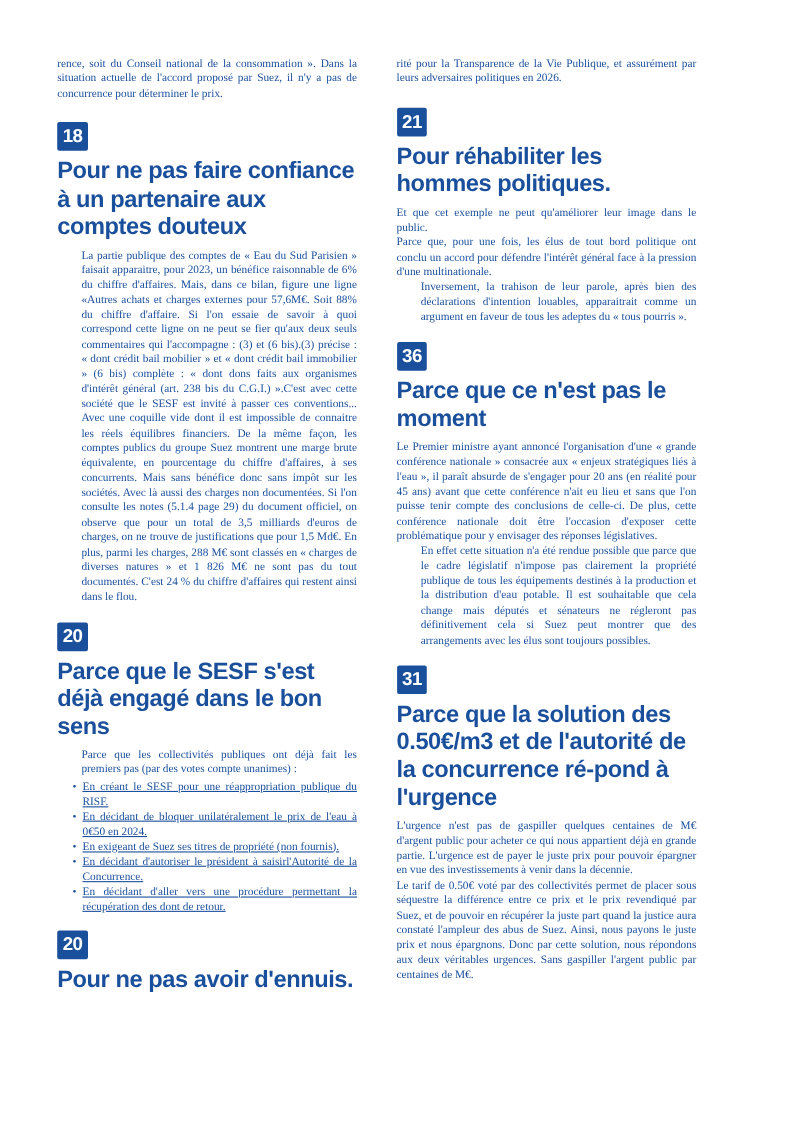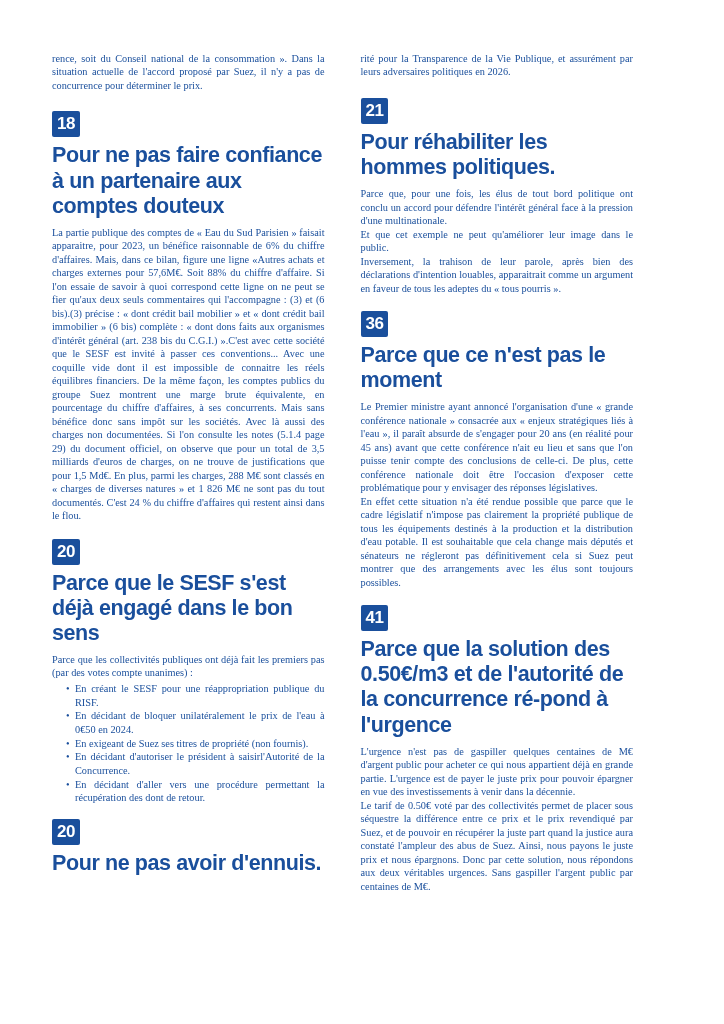--- a/index.html
+++ b/index.html
@@ -60,34 +60,36 @@
     font-family: "Liberation Sans", sans-serif;
     font-weight: bold;
     font-size: 21.5px;
     line-height: 1.17;
     margin: 0 0 7px 0;
     color: #1a4f9c;
     letter-spacing: -0.4px;
   }
   .body-block {
     margin-bottom: 2px;
+    margin-left: 22px;
   }
   ul {
     margin: 2px 0 0 0;
     padding-left: 14px;
     list-style: none;
   }
   li {
     font-size: 10.3px;
     line-height: 1.33;
     color: #1a4f9c;
     text-align: justify;
     position: relative;
     padding-left: 9px;
     margin-bottom: 0;
+    text-decoration: underline;
   }
   li::before {
     content: "•";
     position: absolute;
     left: 0;
     top: 0;
   }
   .avoid-break {
     break-inside: avoid;
   }
@@ -123,32 +125,32 @@
       <span class="num">20</span>
       <h2>Pour ne pas avoir d'ennuis.</h2>
     </div>
 
     <p class="lead col-break">rité pour la Transparence de la Vie Publique, et assurément par leurs adversaires politiques en 2026.</p>
 
     <div class="avoid-break">
       <span class="num first">21</span>
       <h2>Pour réhabiliter les hommes politiques.</h2>
     </div>
+    <p>Et que cet exemple ne peut qu'améliorer leur image dans le public.</p>
     <p>Parce que, pour une fois, les élus de tout bord politique ont conclu un accord pour défendre l'intérêt général face à la pression d'une multinationale.</p>
-    <p>Et que cet exemple ne peut qu'améliorer leur image dans le public.</p>
     <p class="body-block">Inversement, la trahison de leur parole, après bien des déclarations d'intention louables, apparaitrait comme un argument en faveur de tous les adeptes du « tous pourris ».</p>
 
     <div class="avoid-break">
       <span class="num">36</span>
       <h2>Parce que ce n'est pas le moment</h2>
     </div>
     <p>Le Premier ministre ayant annoncé l'organisation d'une « grande conférence nationale » consacrée aux « enjeux stratégiques liés à l'eau », il paraît absurde de s'engager pour 20 ans (en réalité pour 45 ans) avant que cette conférence n'ait eu lieu et sans que l'on puisse tenir compte des conclusions de celle-ci. De plus, cette conférence nationale doit être l'occasion d'exposer cette problématique pour y envisager des réponses législatives.</p>
     <p class="body-block">En effet cette situation n'a été rendue possible que parce que le cadre législatif n'impose pas clairement la propriété publique de tous les équipements destinés à la production et la distribution d'eau potable. Il est souhaitable que cela change mais députés et sénateurs ne régleront pas définitivement cela si Suez peut montrer que des arrangements avec les élus sont toujours possibles.</p>
 
     <div class="avoid-break">
-      <span class="num">41</span>
+      <span class="num">31</span>
       <h2>Parce que la solution des 0.50€/m3 et de l'autorité de la concurrence ré-pond à l'urgence</h2>
     </div>
     <p>L'urgence n'est pas de gaspiller quelques centaines de M€ d'argent public pour acheter ce qui nous appartient déjà en grande partie. L'urgence est de payer le juste prix pour pouvoir épargner en vue des investissements à venir dans la décennie.</p>
     <p>Le tarif de 0.50€ voté par des collectivités permet de placer sous séquestre la différence entre ce prix et le prix revendiqué par Suez, et de pouvoir en récupérer la juste part quand la justice aura constaté l'ampleur des abus de Suez. Ainsi, nous payons le juste prix et nous épargnons. Donc par cette solution, nous répondons aux deux véritables urgences. Sans gaspiller l'argent public par centaines de M€.</p>
 
   </div>
 </div>
 
 </body></html>

